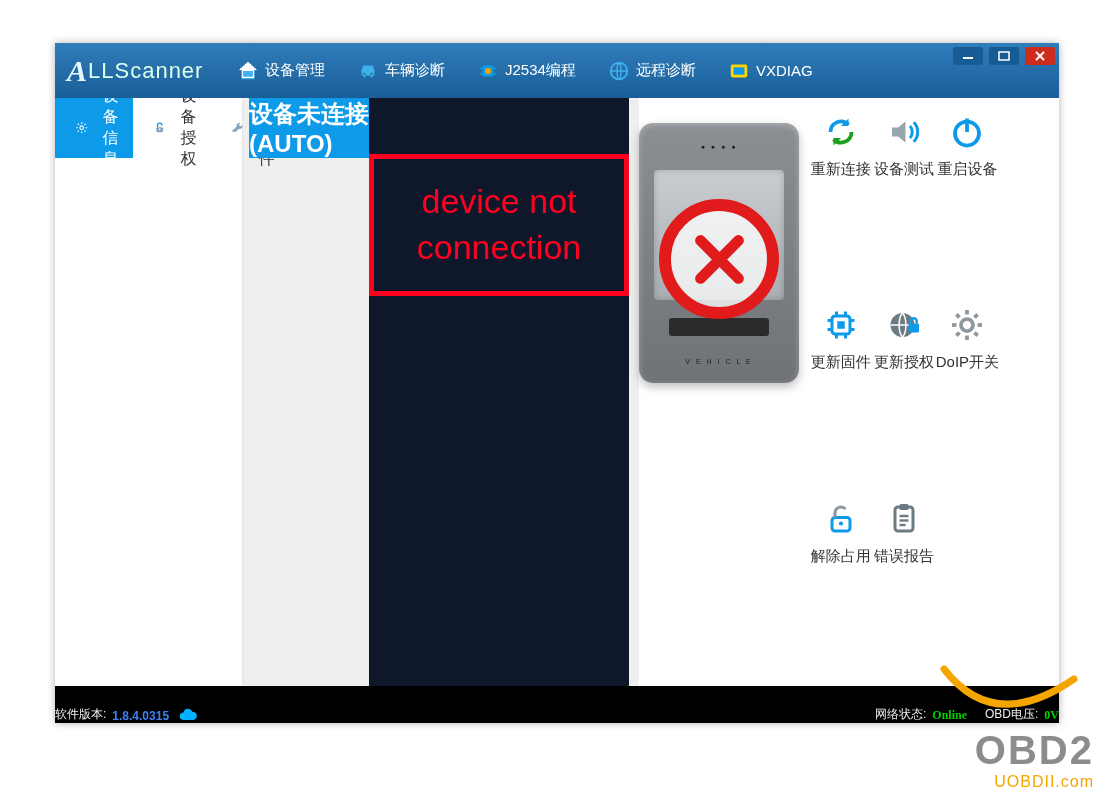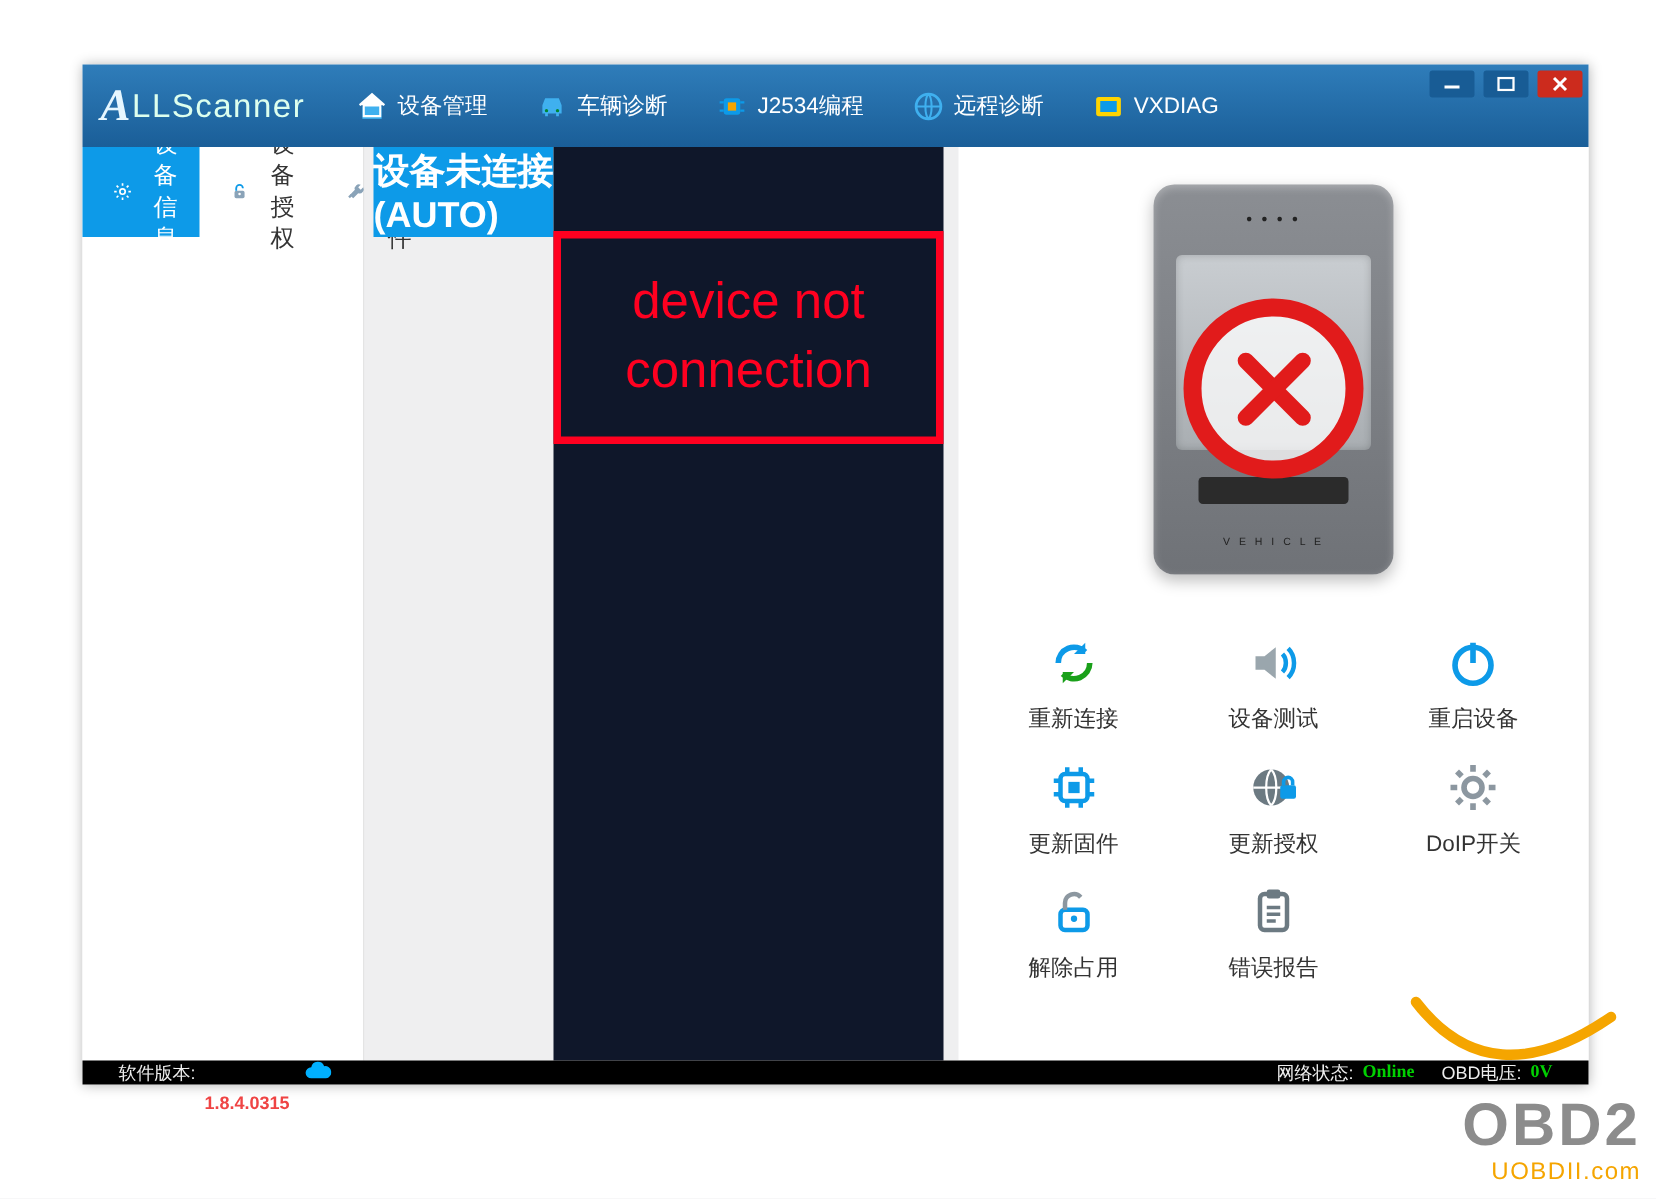--- a/index.html
+++ b/index.html
@@ -80,21 +80,21 @@
     border: 5px solid #ff0020;
     padding: 20px 22px;
     text-align:center;
     color:#ff0020;
     font-size: 34px;
     line-height: 1.35;
     width: 260px;
   }
 
   .right-col {
-    flex:1; background:#fff; display:flex; flex-direction:column;
+    flex:1; background:#fff; display:flex; flex-direction:row;
   }
   .device-image-area {
     height: 310px; display:flex; align-items:center; justify-content:center;
     position: relative;
   }
   .device-box {
     width: 160px; height: 260px;
     background: linear-gradient(#8b8e93, #6f7277);
     border-radius: 14px;
     position: relative;
@@ -128,27 +128,27 @@
     display:flex; flex-direction:column; align-items:center; gap:6px;
     font-size: 15px; color:#333; cursor:pointer;
   }
   .action .aicon {
     width: 44px; height:44px; display:flex; align-items:center; justify-content:center;
   }
   .action .aicon svg { width:36px; height:36px; }
 
   
   .statusbar {
-    height: 16px; background:#000; color:#fff;
-    display:flex; align-items:flex-start; font-size: 12px;
-    padding: 0 24px;
+    height: 37px; background:#000; color:#fff;
+    display:flex; align-items:flex-end; font-size: 12px;
+    padding: 0 0;
   }
   .statusbar .sp { flex:1; }
   .st-label { color:#eee; }
-  .st-val-blue { color:#ef4444; margin-left:6px; font-weight:bold;margin-top:21px;}
+  .st-val-blue { color:#3b82f6; margin-left:6px; font-weight:bold;margin-top:21px;}
   .st-val-green { color:#00d000; margin-left:6px; font-weight:bold;font-family:Liberation Serif, serif;}
   .cloud { margin-left:10px; color:#00b0ff; }
 
   
   .watermark {
     position:absolute; right:10px; bottom:8px;
     text-align:right; pointer-events:none;
   }
   .watermark .t1 { color:#8c8c8c; font-size:40px; letter-spacing:2px; font-weight:600;}
   .watermark .t2 { color:#f5a500; font-size:16px; letter-spacing:1px;}

